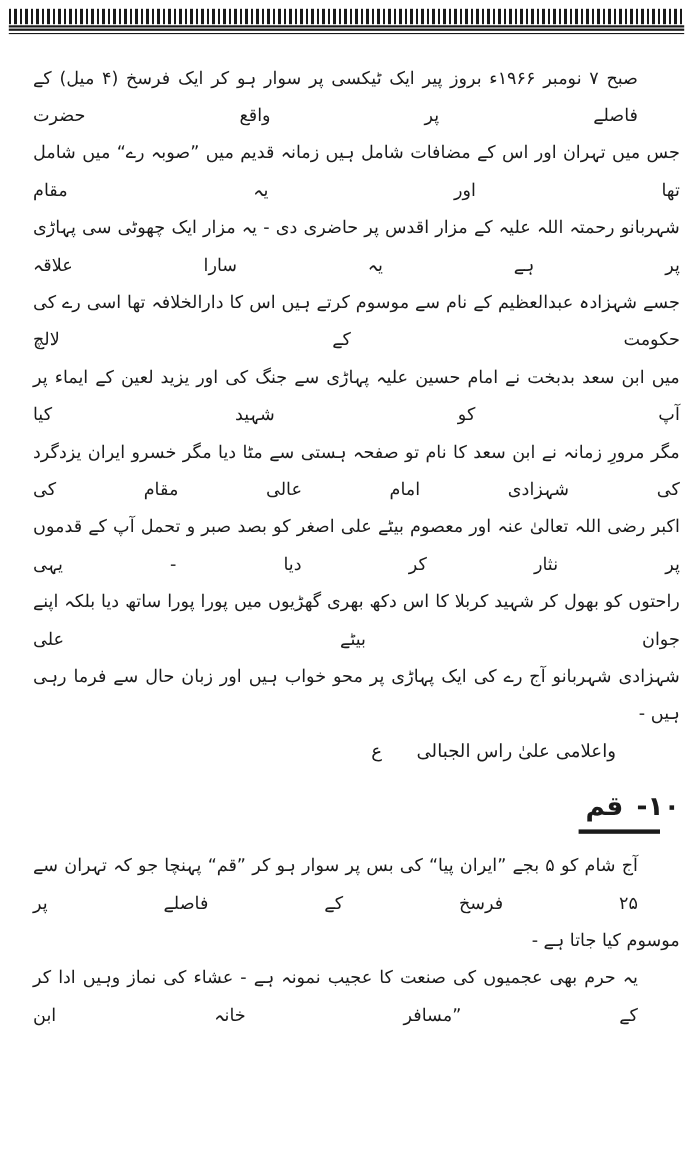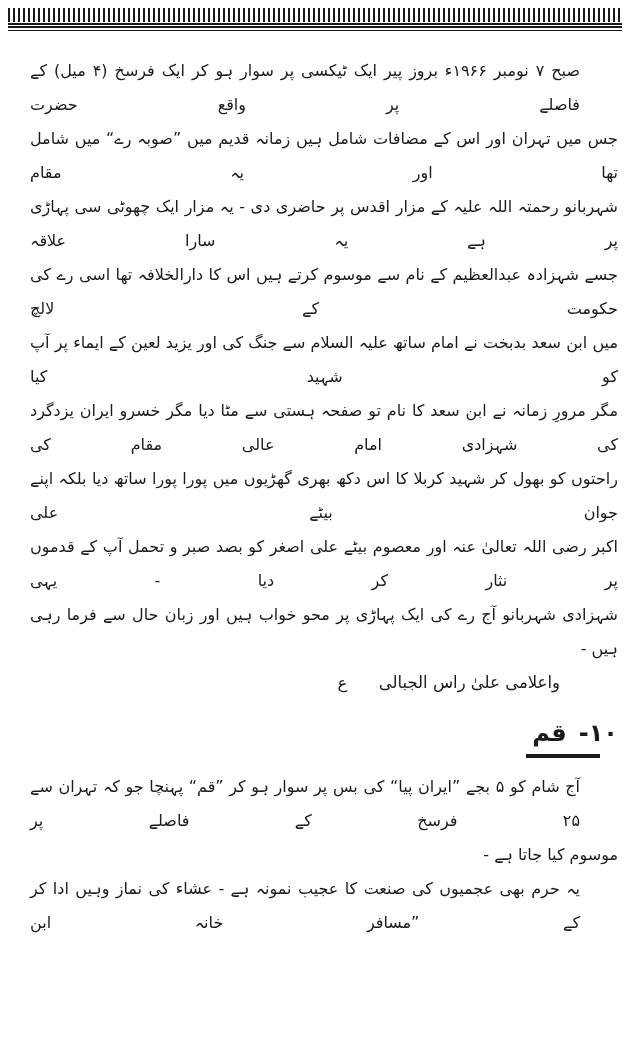--- a/index.html
+++ b/index.html
@@ -52,24 +52,24 @@
 
 <div class="ornament"></div>
 
 <div class="content">
 
   <div>
     <div class="line first">صبح ۷ نومبر ۱۹۶۶ء بروز پیر ایک ٹیکسی پر سوار ہو کر ایک فرسخ (۴ میل) کے فاصلے پر واقع حضرت</div>
     <div class="line">جس میں تہران اور اس کے مضافات شامل ہیں زمانہ قدیم میں ”صوبہ رے“ میں شامل تھا اور یہ مقام</div>
     <div class="line">شہربانو رحمتہ اللہ علیہ کے مزار اقدس پر حاضری دی - یہ مزار ایک چھوٹی سی پہاڑی پر ہے یہ سارا علاقہ</div>
     <div class="line">جسے شہزادہ عبدالعظیم کے نام سے موسوم کرتے ہیں اس کا دارالخلافہ تھا اسی رے کی حکومت کے لالچ</div>
-    <div class="line">میں ابن سعد بدبخت نے امام ساتھ علیہ السلام سے جنگ کی اور یزید لعین کے ایماء پر آپ کو شہید کیا</div>
+    <div class="line">میں ابن سعد بدبخت نے امام حسین علیہ پہاڑی سے جنگ کی اور یزید لعین کے ایماء پر آپ کو شہید کیا</div>
     <div class="line">مگر مرورِ زمانہ نے ابن سعد کا نام تو صفحہ ہستی سے مٹا دیا مگر خسرو ایران یزدگرد کی شہزادی امام عالی مقام کی</div>
+    <div class="line">اکبر رضی اللہ تعالیٰ عنہ اور معصوم بیٹے علی اصغر کو بصد صبر و تحمل آپ کے قدموں پر نثار کر دیا - یہی</div>
     <div class="line">راحتوں کو بھول کر شہید کربلا کا اس دکھ بھری گھڑیوں میں پورا پورا ساتھ دیا بلکہ اپنے جوان بیٹے علی</div>
-    <div class="line">اکبر رضی اللہ تعالیٰ عنہ اور معصوم بیٹے علی اصغر کو بصد صبر و تحمل آپ کے قدموں پر نثار کر دیا - یہی</div>
     <div class="line endline">شہزادی شہربانو آج رے کی ایک پہاڑی پر محو خواب ہیں اور زبان حال سے فرما رہی ہیں -</div>
   </div>
 
   <div class="verse-line">
     <span>واعلامی علیٰ راس الجبالی</span>
     <span class="marker">ع</span>
   </div>
 
 
   <div class="sec-head">

